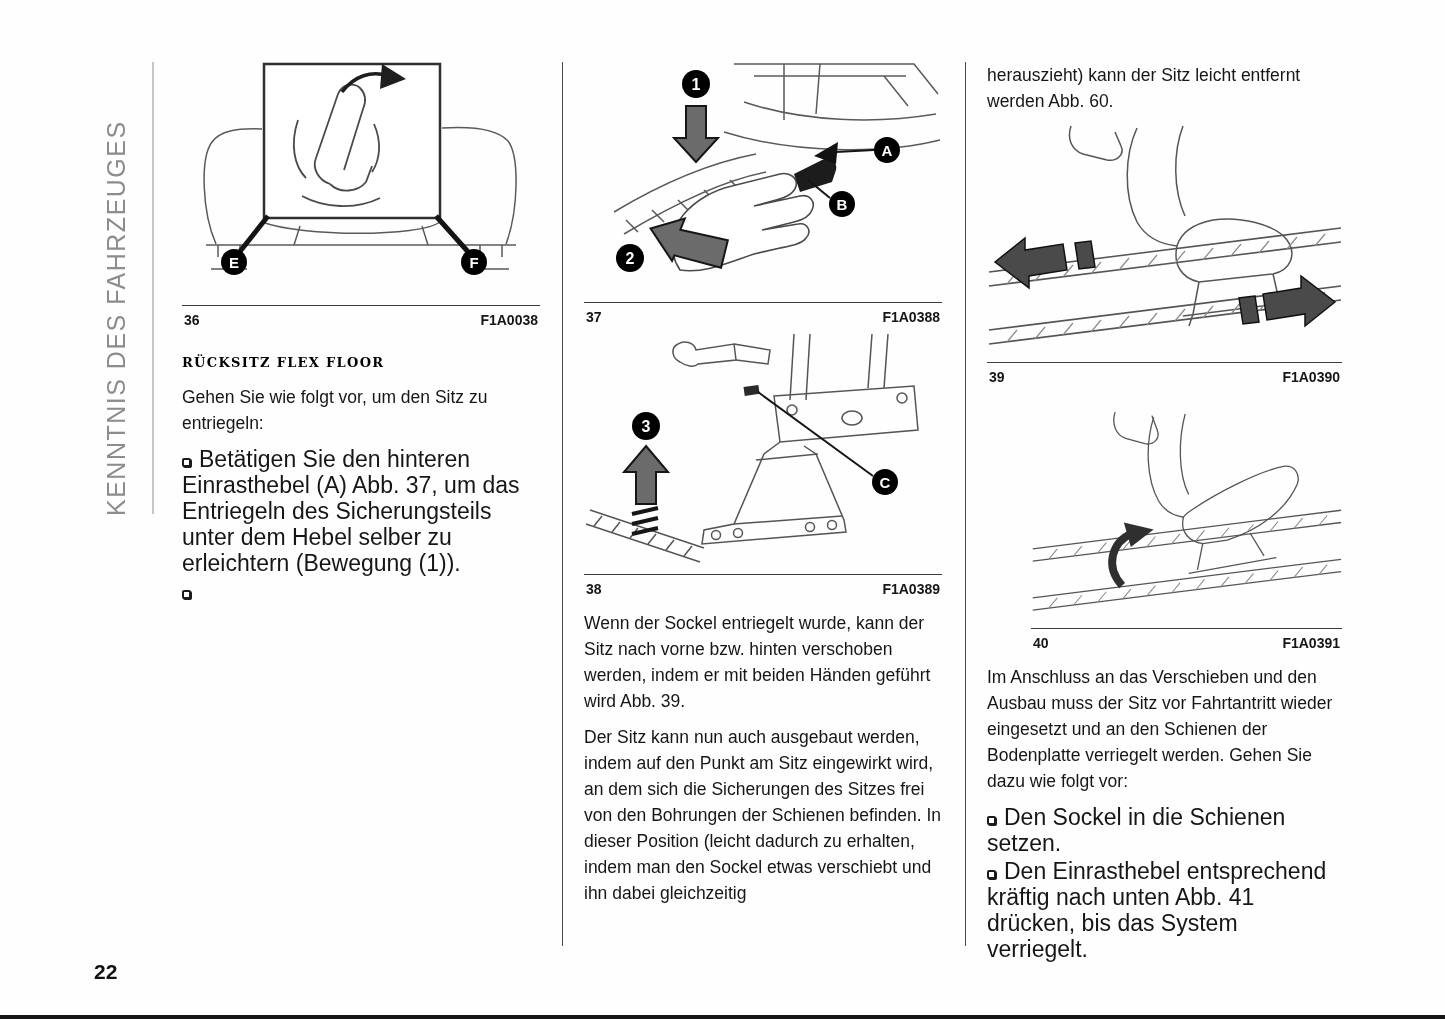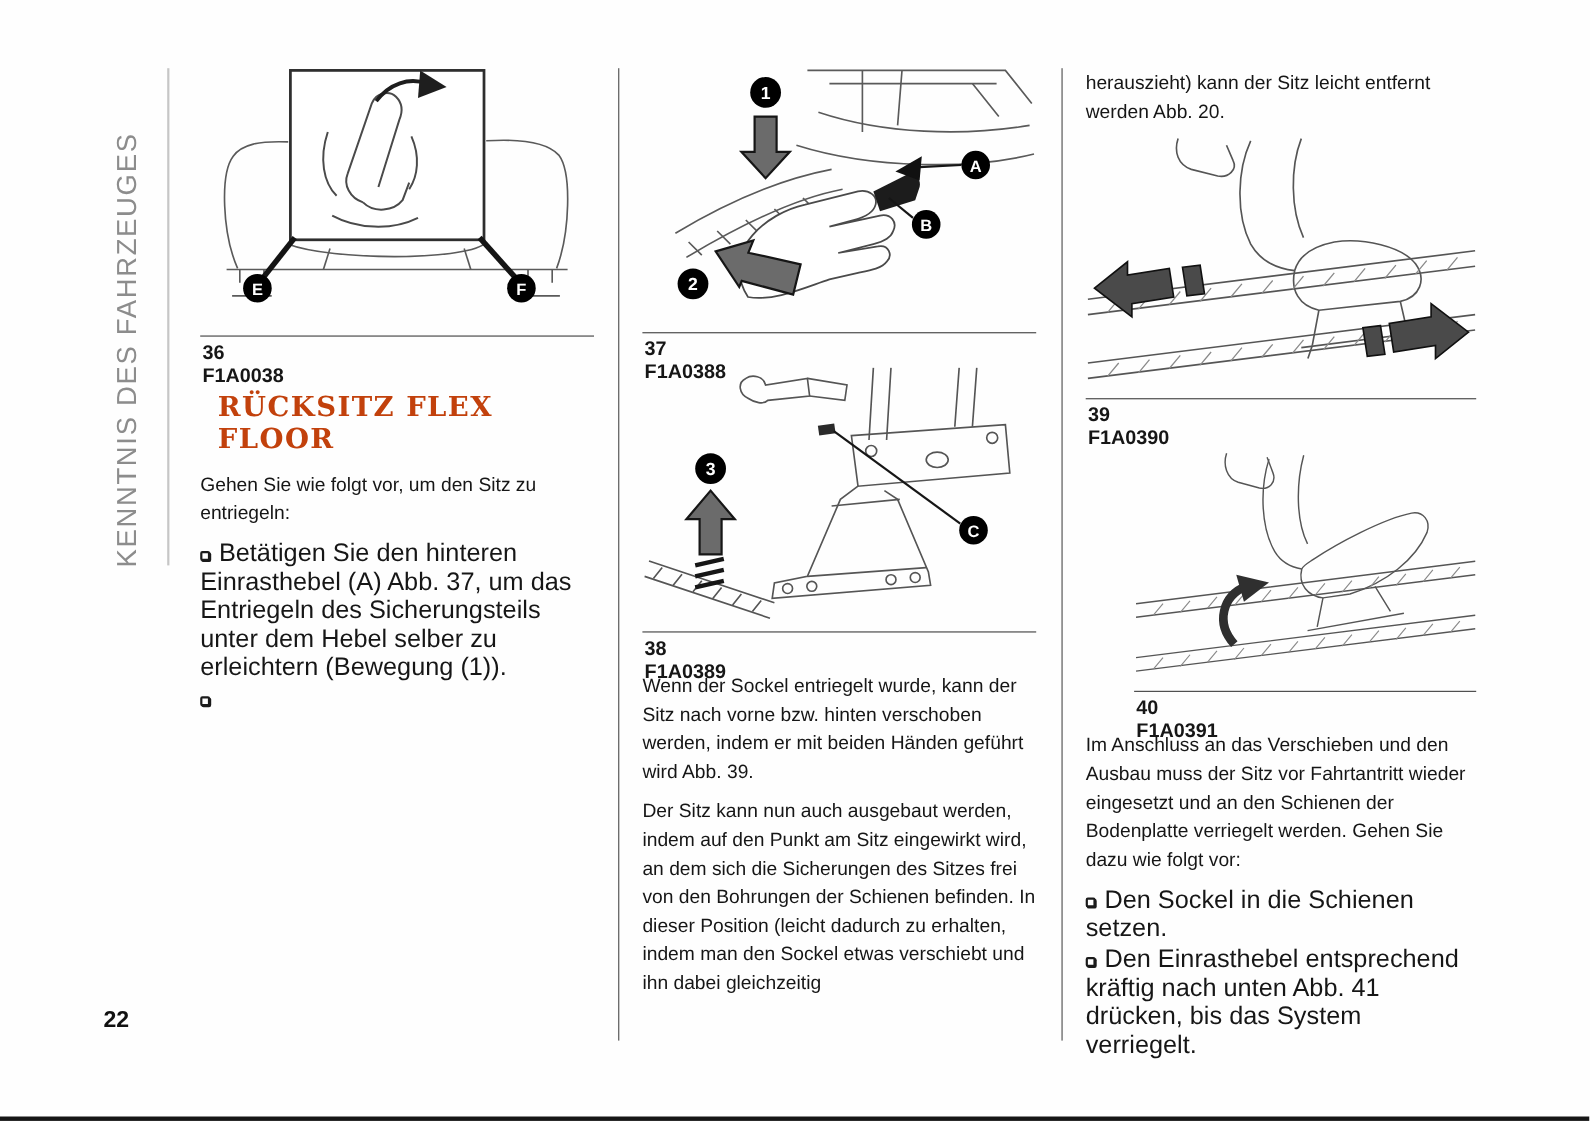--- a/index.html
+++ b/index.html
@@ -49,36 +49,35 @@
   .col1 { left: 182px; width: 358px; }
   .col2 { left: 584px; width: 358px; }
   .col3 { left: 987px; width: 355px; }
 
   .figure .img { width: 100%; overflow: hidden; }
   .figure .img svg { display:block; width:100%; height:100%; }
   .figure .cap {
     border-top: 1.5px solid #3d3d3d;
     display: flex;
     justify-content: space-between;
-    align-items: flex-start;
+    align-items: center;
     padding: 4px 2px 0 2px;
-    font-size: 18px;
+    font-size: 14px;
     font-weight: bold;
     height: 24px;
-    flex-direction: column;
   }
   .figure + .figure { margin-top: 8px; }
 
   h2.heading {
     font-family: "DejaVu Serif", serif;
     font-weight: 700;
-    font-size: 25px;
+    font-size: 13px;
     letter-spacing: 1.3px;
-    margin: 26px 0 14px 16px;
-    color: #c2410c;
+    margin: 26px 0 14px 0;
+    color: #000000;
   }
   p.body {
     font-size: 17.5px;
     line-height: 26px;
     margin: 0 0 10px 0;
   }
   p.bullet {
     font-size: 23px;
     line-height: 26px;
     margin: 0 0 2px 0;
@@ -91,21 +90,21 @@
     border-radius: 2px;
     margin-right: 8px;
     background: #fff;
     box-shadow: 1px 1px 0 #1b1b1b;
   }
   .text-block { margin-top: 12px; }
 
   .pagenum {
     position: absolute;
     left: 94px;
-    top: 916px;
+    top: 960px;
     font-size: 21px;
     font-weight: bold;
     color: #111;
   }
   .bottom-edge {
     position: absolute;
     left: 0;
     bottom: 0;
     width: 100%;
     height: 4px;
@@ -244,21 +243,21 @@
     </div>
 
     <div class="text-block">
       <p class="body">Wenn der Sockel entriegelt wurde, kann der Sitz nach vorne bzw. hinten verschoben werden, indem er mit beiden Händen geführt wird Abb. 39.</p>
       <p class="body">Der Sitz kann nun auch ausgebaut werden, indem auf den Punkt am Sitz eingewirkt wird, an dem sich die Sicherungen des Sitzes frei von den Bohrungen der Schienen befinden. In dieser Position (leicht dadurch zu erhalten, indem man den Sockel etwas verschiebt und ihn dabei gleichzeitig</p>
     </div>
   </div>
 
   <div class="col col3">
 
-    <p class="body" style="margin-bottom:10px;">herauszieht) kann der Sitz leicht entfernt werden Abb. 20.</p>
+    <p class="body" style="margin-bottom:10px;">herauszieht) kann der Sitz leicht entfernt werden Abb. 60.</p>
 
     <div class="figure">
       <div class="img" style="height:238px;">
         <svg viewBox="0 0 355 238">
           <g fill="none" stroke="#555" stroke-width="1.5">
             <path d="M84,2 C80,14 84,26 96,30 L120,36 C130,38 138,30 134,22 L128,8"></path>
             <path d="M150,4 C138,30 136,70 150,98 C158,112 172,120 190,122"></path>
             <path d="M196,2 C186,28 186,66 198,92"></path>
             <path d="M190,122 C186,140 194,154 212,158 L286,150 C304,146 310,130 300,116 C288,100 252,92 226,96 C206,100 194,108 190,122 Z"></path>
             <path d="M212,158 L206,190 M286,150 L292,176"></path>

